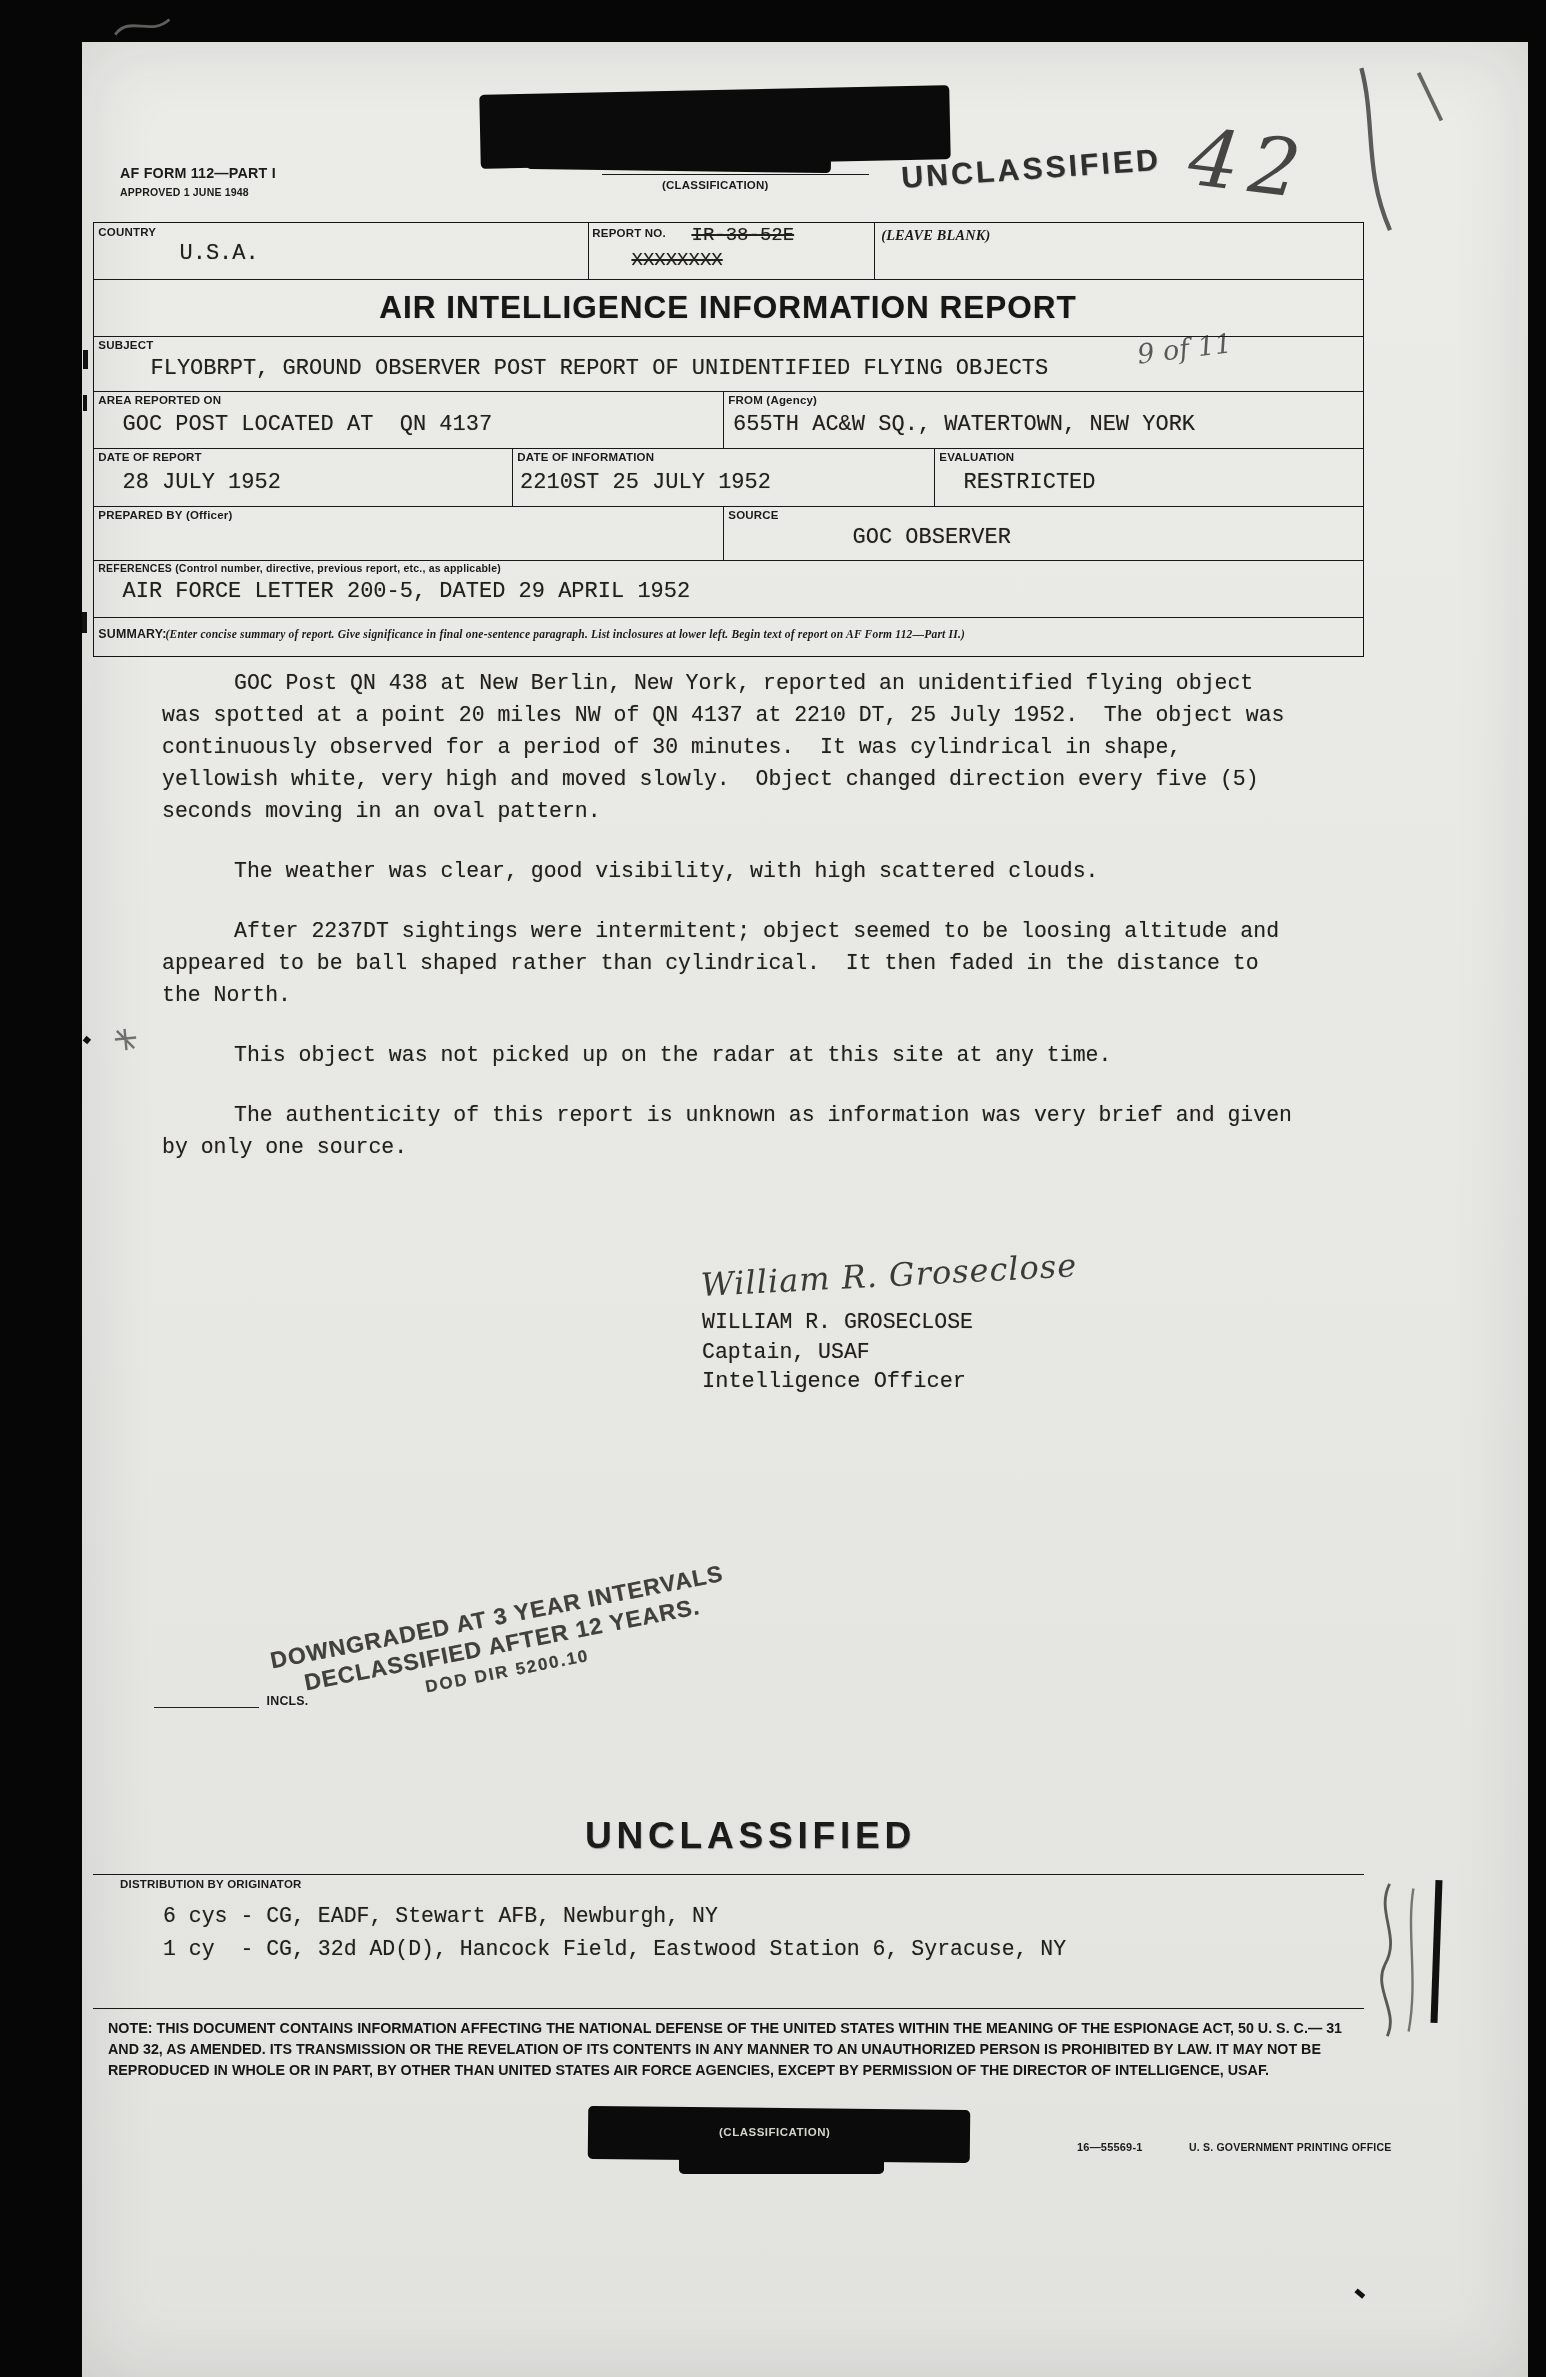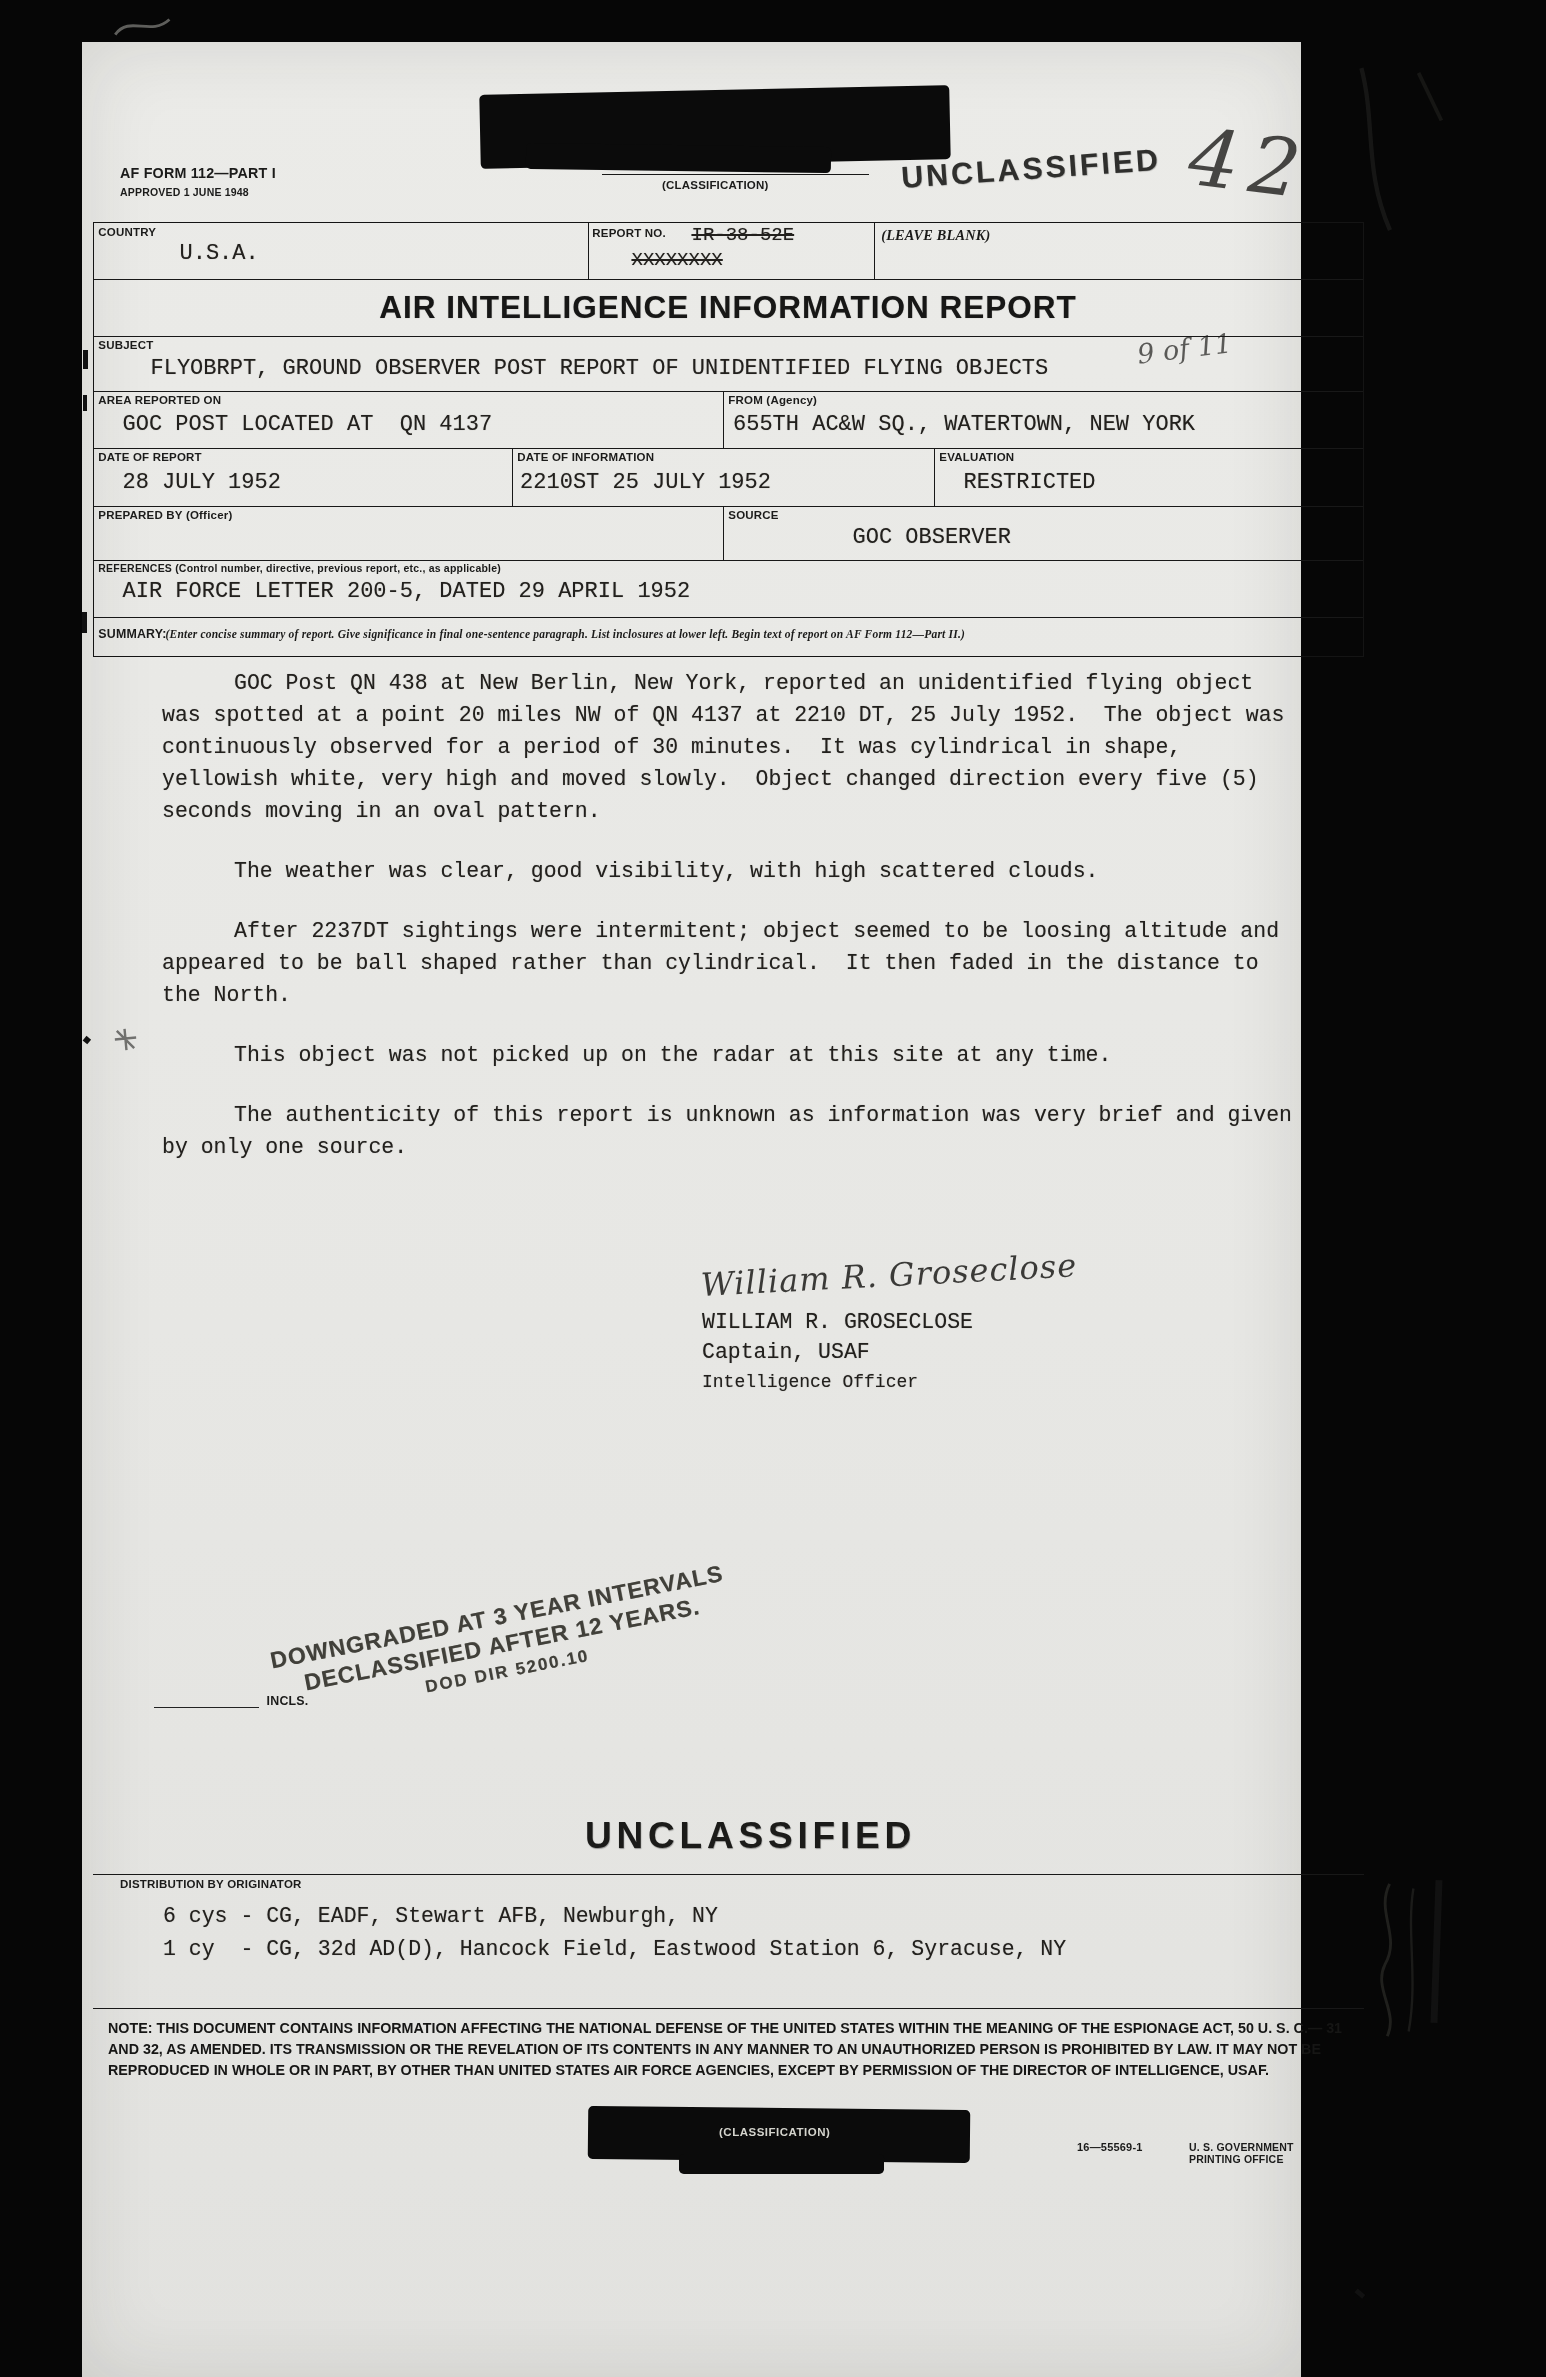--- a/index.html
+++ b/index.html
@@ -1,18 +1,18 @@
 <!DOCTYPE html>
 <html style="font-size:7.6px"><head>
 <meta charset="utf-8">
 <style>
   html,body{margin:0;padding:0;background:#060606;}
   .canvas{position:relative;width:1546px;height:2377px;background:#060606;overflow:hidden;
           font-family:"Liberation Sans",sans-serif;}
-  .paper{position:absolute;left:82px;top:42px;width:1219px;height:2335px;
+  .paper{position:absolute;left:82px;top:42px;width:1446px;height:2335px;
          background:linear-gradient(180deg,#ebebe8 0%,#e7e7e4 55%,#e2e2df 100%);
          box-shadow:inset 0 0 76px rgba(40,40,35,.12);}
   
   .lbl{position:absolute;font:700 11.5px/1.15 "Liberation Sans",sans-serif;color:#1b1b1a;letter-spacing:0.2px;}
   .lbl-sm{font-size:10.5px;}
   .mono{font-family:"Liberation Mono","DejaVu Sans Mono",monospace;color:#22201d;
         text-shadow:0 0 1px rgba(40,36,32,.35);}
   .val{position:absolute;font-size:22px;line-height:1.1;white-space:pre;}
   .struck{text-decoration:line-through;text-decoration-thickness:2.4px;}
   .ital{font-family:"Liberation Serif",serif;font-style:italic;}
@@ -152,21 +152,21 @@
       <p>The weather was clear, good visibility, with high scattered clouds.</p>
       <p>After 2237DT sightings were intermitent; object seemed to be loosing altitude and appeared to be ball shaped rather than cylindrical.  It then faded in the distance to the North.</p>
       <p>This object was not picked up on the radar at this site at any time.</p>
       <p>The authenticity of this report is unknown as information was very brief and given by only one source.</p>
     </div>
 
     <div style="position:absolute;left:620px;top:1224px;">
       <div class="hand" style="font-size:32px;transform:rotate(-3deg);transform-origin:left bottom;letter-spacing:1px;opacity:.85;">William R. Groseclose</div>
       <div class="mono" style="font-size:21.5px;line-height:30px;margin-top:2.9px;">WILLIAM R. GROSECLOSE</div>
       <div class="mono" style="font-size:21.5px;line-height:30px;">Captain, USAF</div>
-      <div class="mono" style="font-size:18px;line-height:30px;">Intelligence Officer</div>
+      <div class="mono" style="font-size:22px;line-height:30px;">Intelligence Officer</div>
     </div>
 
     <div style="position:absolute;left:72px;top:1652px;display:flex;align-items:flex-end;gap:7.6px;">
       <span style="width:105px;border-bottom:1.4px solid #222;height:13.4px;"></span>
       <span class="lbl" style="position:static;font-size:12.4px;">INCLS.</span>
     </div>
 
     <div class="diag-stamp" style="left:119px;top:1618px;width:597px;text-align:center;">
       <div>DOWNGRADED AT 3 YEAR INTERVALS</div>
       <div>DECLASSIFIED AFTER 12 YEARS.</div>

